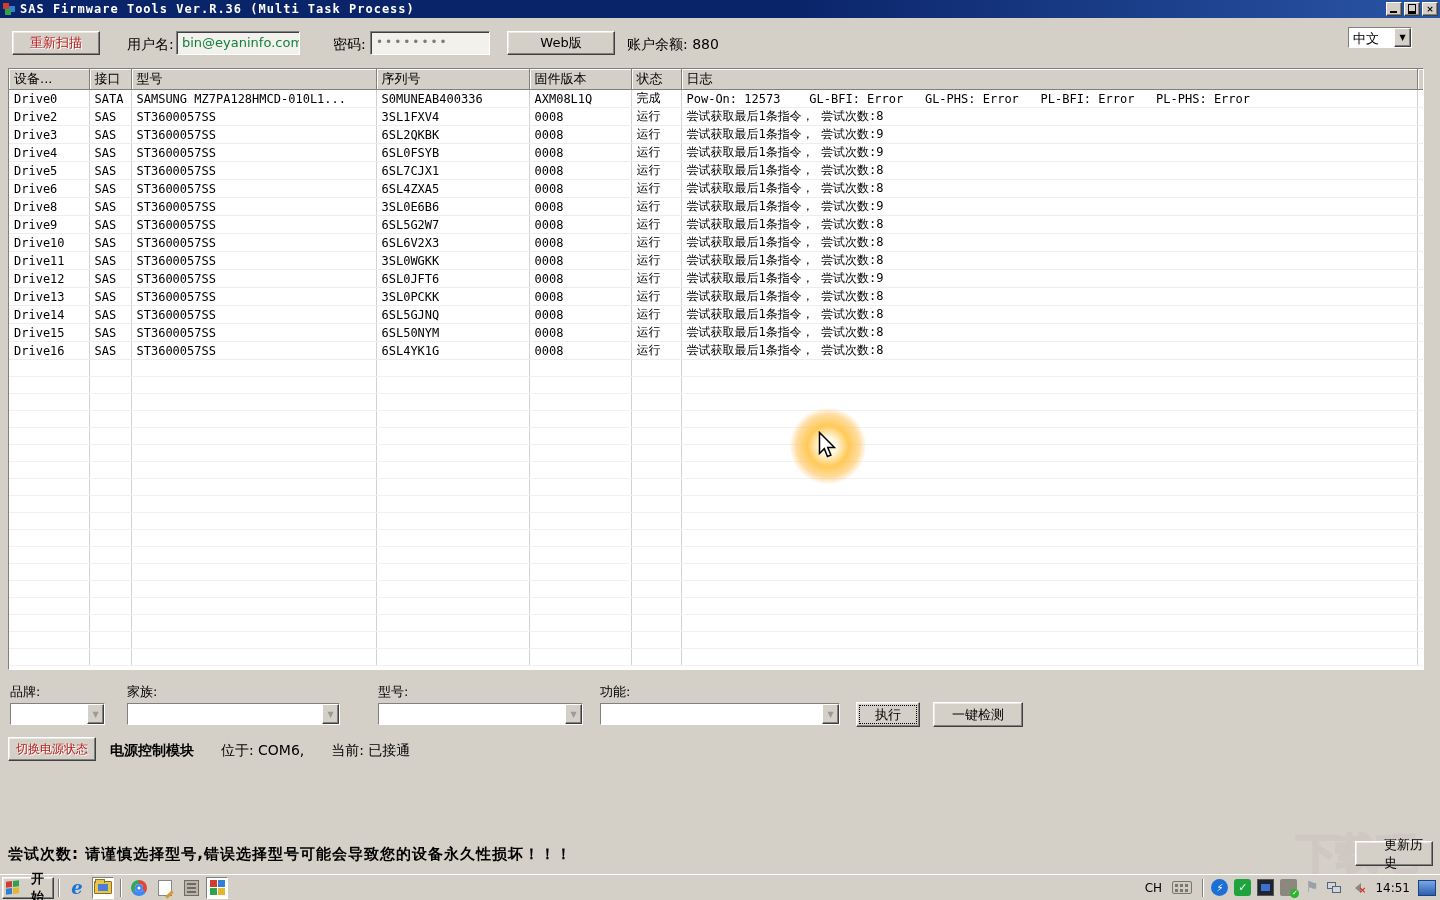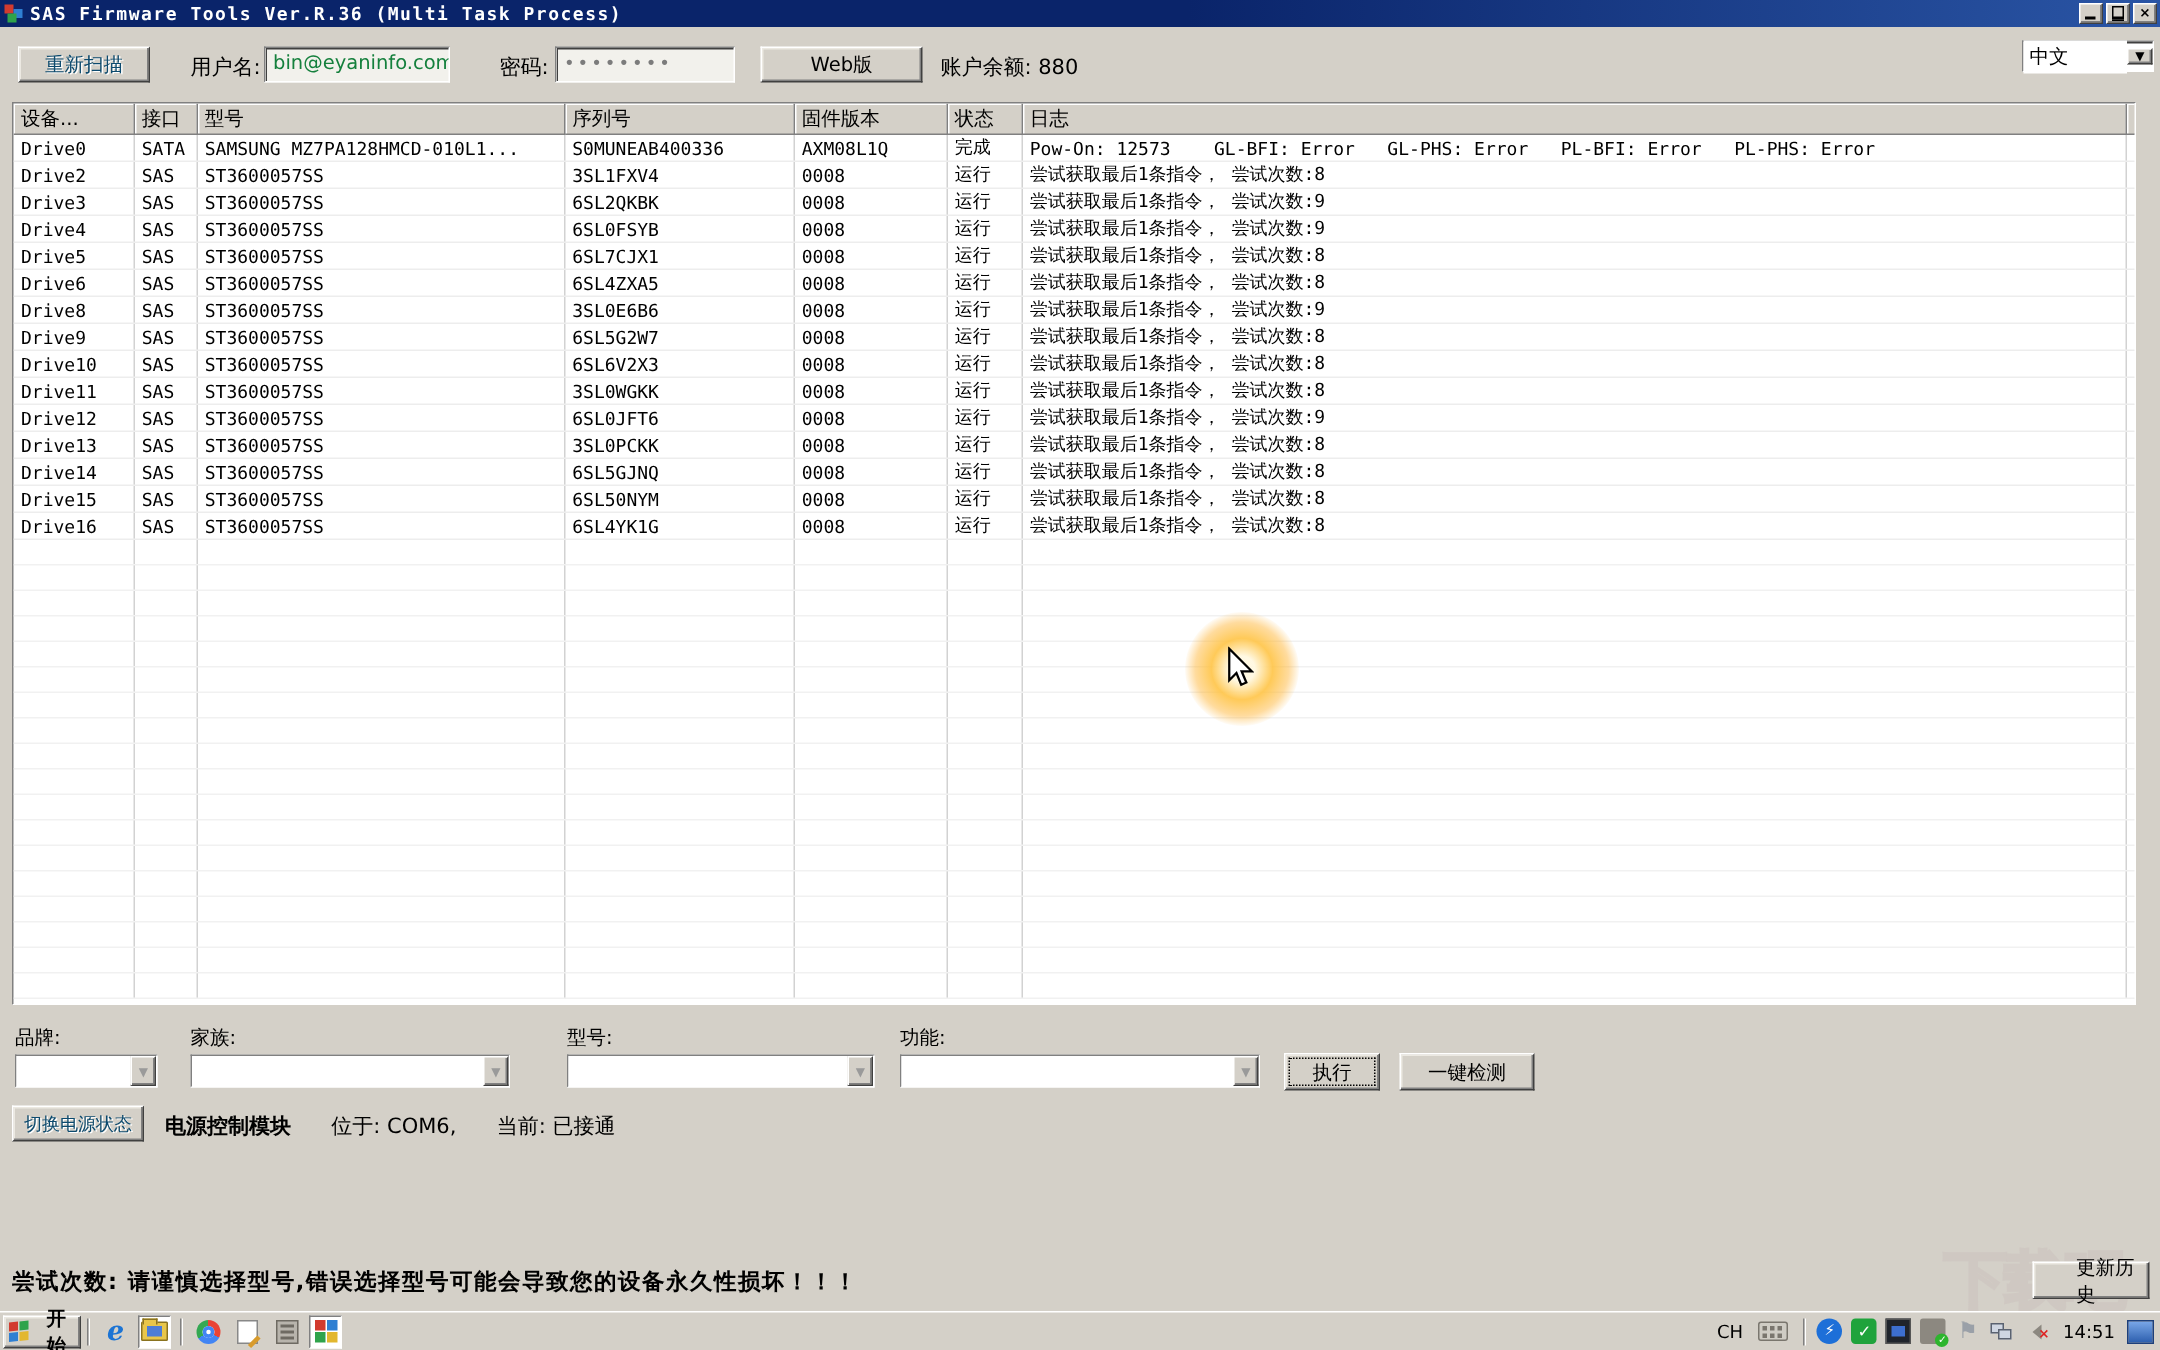--- a/index.html
+++ b/index.html
@@ -26,31 +26,31 @@
            position:relative;display:flex;align-items:center;justify-content:center;
            font-size:9px;font-weight:bold;line-height:1;}
   .glyph-min{position:absolute;left:3px;bottom:2px;width:7px;height:2px;background:#000;}
   .glyph-restore{position:absolute;left:3px;top:2px;width:8px;height:8px;}
   .glyph-restore::before{content:"";position:absolute;right:0;top:0;width:6px;height:6px;border:1px solid #000;border-bottom-width:2px;}
   .glyph-restore::after{content:"";position:absolute;left:0;bottom:0;width:6px;height:6px;border:1px solid #000;border-bottom-width:2px;background:#d4d0c8;}
 
   
   .toolbar{position:absolute;left:0;top:18px;width:1440px;height:48px;}
   .btn{display:flex;align-items:center;justify-content:center;font-size:13px;cursor:default;}
-  .btn.disabled{color:#0c4a6e;text-shadow:1px 1px 0 #fff;}
+  .btn.disabled{color:#b91c1c;text-shadow:1px 1px 0 #fff;}
   .rescan-btn{position:absolute;left:12px;top:13px;width:88px;height:24px;}
   .tb-label{position:absolute;top:18px;font-size:14px;}
   .lbl-user{left:127px;} .lbl-pass{left:333px;}
   .text-field{position:absolute;top:13px;height:24px;padding:3px 5px;font-size:13px;
               color:#15803d;overflow:hidden;white-space:nowrap;background:#f2f1ec;}
   .fld-user{left:176px;width:124px;}
   .fld-pass{left:370px;width:120px;color:#7c7c7c;letter-spacing:2px;font-size:12px;}
   .web-btn{position:absolute;left:507px;top:13px;width:108px;height:24px;}
   .balance{position:absolute;left:627px;top:18px;font-size:14px;}
-  .lang-combo{position:absolute;left:1348px;top:9px;width:88px;height:21px;display:flex;align-items:center;}
+  .lang-combo{position:absolute;left:1348px;top:9px;width:64px;height:21px;display:flex;}
   .combo-text{flex:1;padding:2px 4px;font-size:13px;background:#fff;overflow:hidden;}
   .combo-arrow{width:17px;background:#d4d0c8;border:1px solid;border-color:#fff #404040 #404040 #fff;
                box-shadow:inset -1px -1px 0 #808080;display:flex;align-items:center;justify-content:center;
                font-size:8px;color:#000;}
 
   
   .table-wrap{position:absolute;left:8px;top:68px;width:1416px;height:602px;background:#fff;
               border:1px solid;border-color:#808080 #ffffff #ffffff #808080;overflow:hidden;}
   table.grid{border-collapse:collapse;table-layout:fixed;width:100%;}
   table.grid th{background:#d4d0c8;border-right:1px solid #808080;border-bottom:1px solid #808080;

